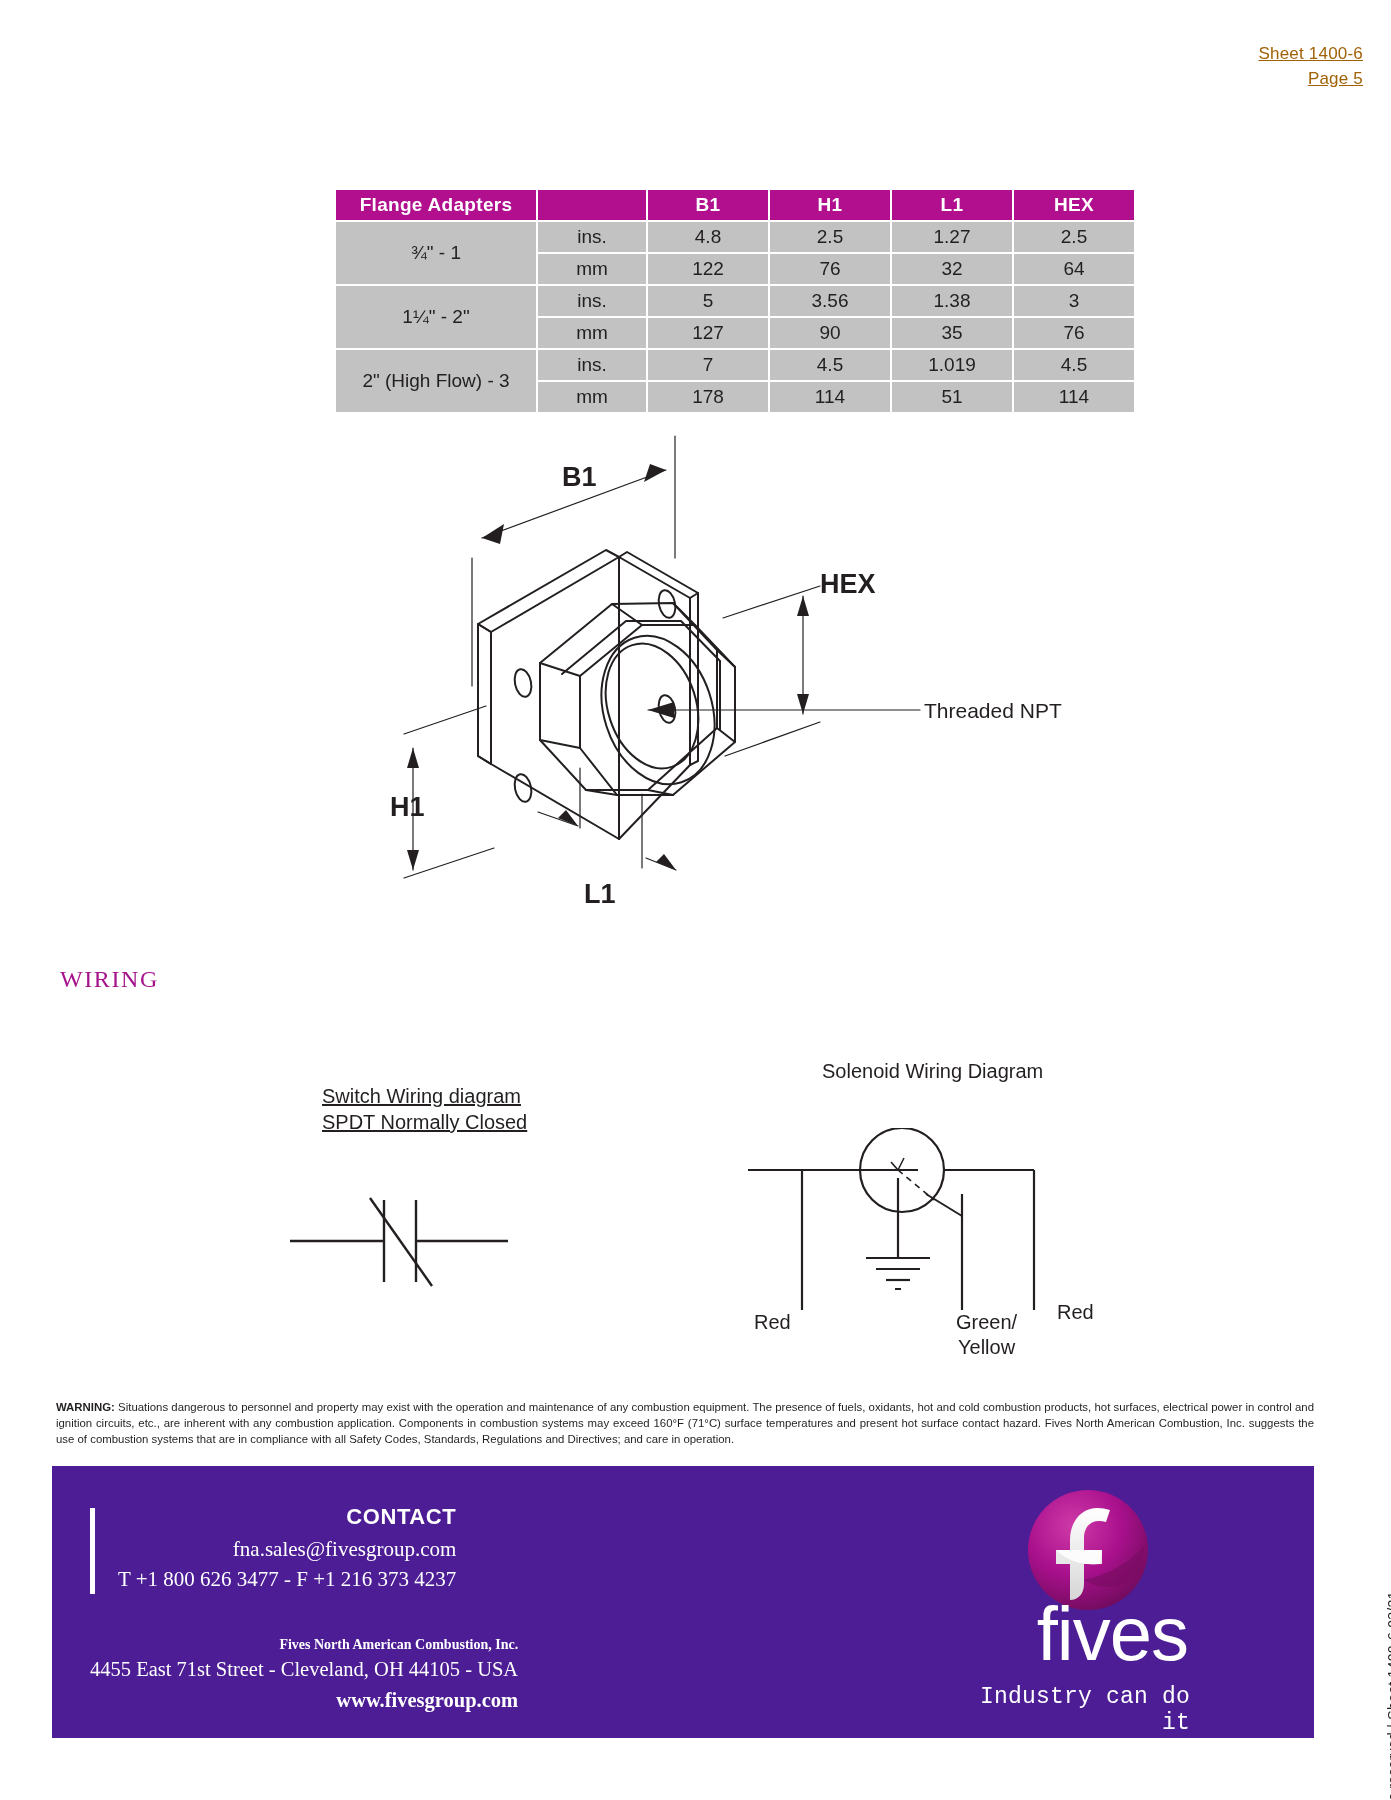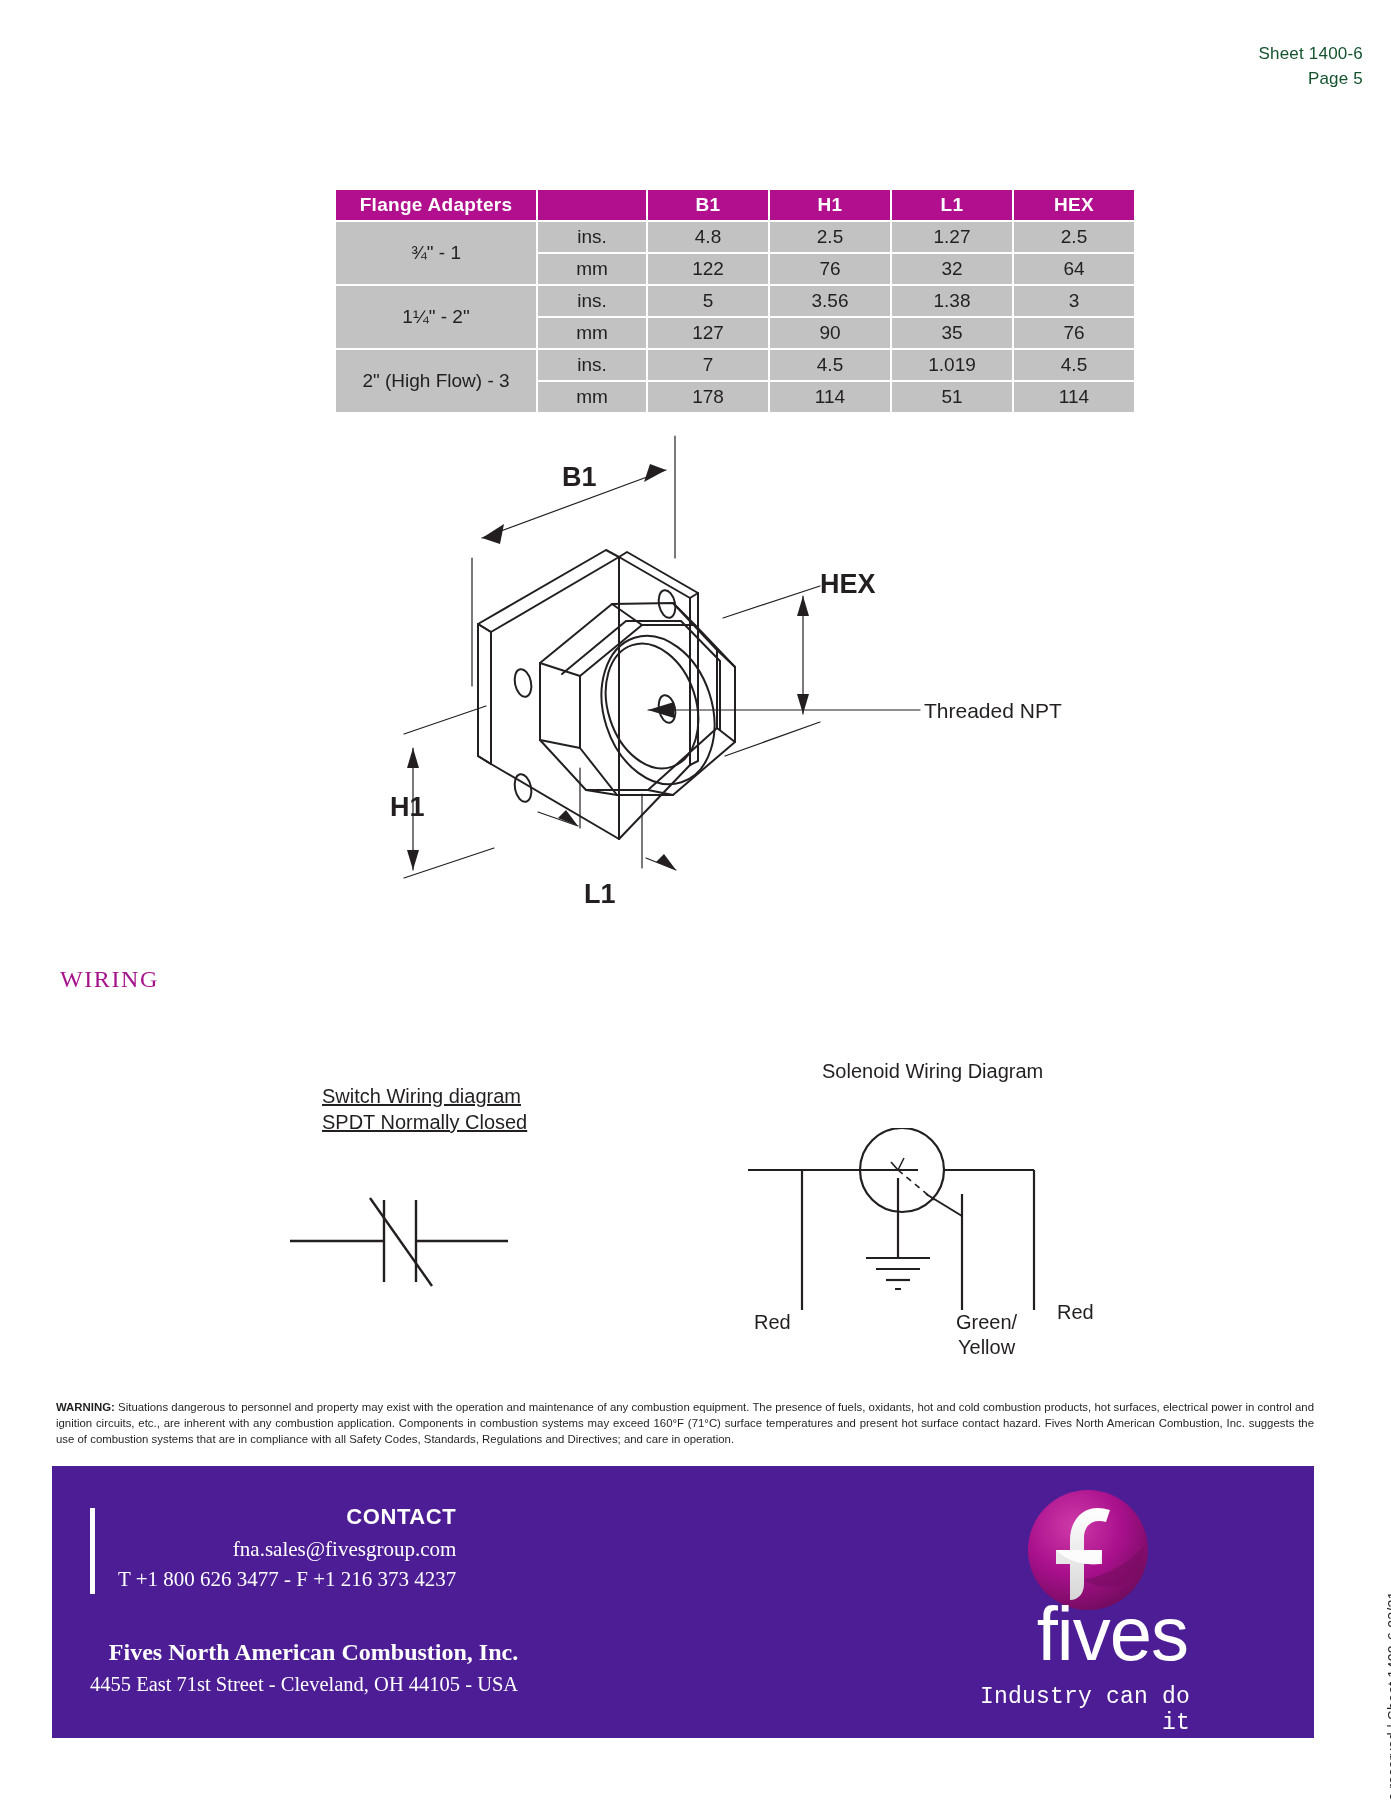--- a/index.html
+++ b/index.html
@@ -7,22 +7,22 @@
     width: 1391px; height: 1800px;
     background: #ffffff;
     font-family: "Liberation Sans", sans-serif;
     overflow: hidden;
   }
   .page { position: relative; width: 1391px; height: 1800px; background: #fff; }
 
   
   .sheet-header {
     position: absolute; top: 42px; right: 28px;
-    text-align: right; color: #14532d;
-    font-size: 17px; line-height: 1.45; letter-spacing: .2px;
+    text-align: right; color: #a16207;
+    font-size: 17px; line-height: 1.45; letter-spacing: .2px; text-decoration: underline;
   }
 
   
   .spec-table-wrap { position: absolute; left: 334px; top: 188px; }
   table.spec { border-collapse: separate; border-spacing: 2px; }
   table.spec th, table.spec td {
     font-size: 19px; color: #221f20; text-align: center;
     height: 30px; padding: 1px 6px; font-weight: normal;
   }
   table.spec thead th {
@@ -78,21 +78,21 @@
   }
   .contact { position: absolute; left: 66px; top: 38px; color: #ffffff; }
   .contact .title {
     font-size: 22px; font-weight: bold; letter-spacing: .6px; margin-bottom: 5px;
   }
   .contact .line {
     font-family: "Liberation Serif", serif; font-size: 21px; line-height: 1.42;
   }
   .addr { position: absolute; left: 38px; top: 168px; color: #ffffff;
           font-family: "Liberation Serif", serif; }
-  .addr .co { font-size: 24px; font-weight: bold; line-height: 1.5; }
+  .addr .co { font-size: 14px; font-weight: bold; line-height: 1.5; }
   .addr .st { font-size: 20.5px; line-height: 1.45; }
   .addr .web { font-size: 20.5px; font-weight: bold; line-height: 1.5; }
 
   .logo { position: absolute; right: 126px; top: 22px; width: 250px; height: 240px; }
   .logo .ball { position: absolute; left: 88px; top: 0; width: 124px; height: 124px; }
   .logo .word {
     position: absolute; left: 0; top: 108px; width: 250px;
     color: #ffffff; font-size: 76px; line-height: 1; letter-spacing: -1px;
   }
   .logo .tag {
@@ -339,20 +339,21 @@
   <div class="footer">
     <div class="contact-bar"></div>
     <div class="contact">
       <div class="title">CONTACT</div>
       <div class="line">fna.sales@fivesgroup.com</div>
       <div class="line">T +1 800 626 3477 - F +1 216 373 4237</div>
     </div>
     <div class="addr">
       <div class="co">Fives North American Combustion, Inc.</div>
       <div class="st">4455 East 71st Street - Cleveland, OH 44105 - USA</div>
+      <div class="web">www.fivesgroup.com</div>
     </div>
 
     <div class="logo">
       <div class="ball">
         <svg width="124" height="124" viewBox="0 0 124 124">
           <defs>
             <radialGradient id="ballg" cx="38%" cy="30%" r="78%">
               <stop offset="0%" stop-color="#cf3aa8"></stop>
               <stop offset="52%" stop-color="#a8108c"></stop>
               <stop offset="100%" stop-color="#6b0b58"></stop>

